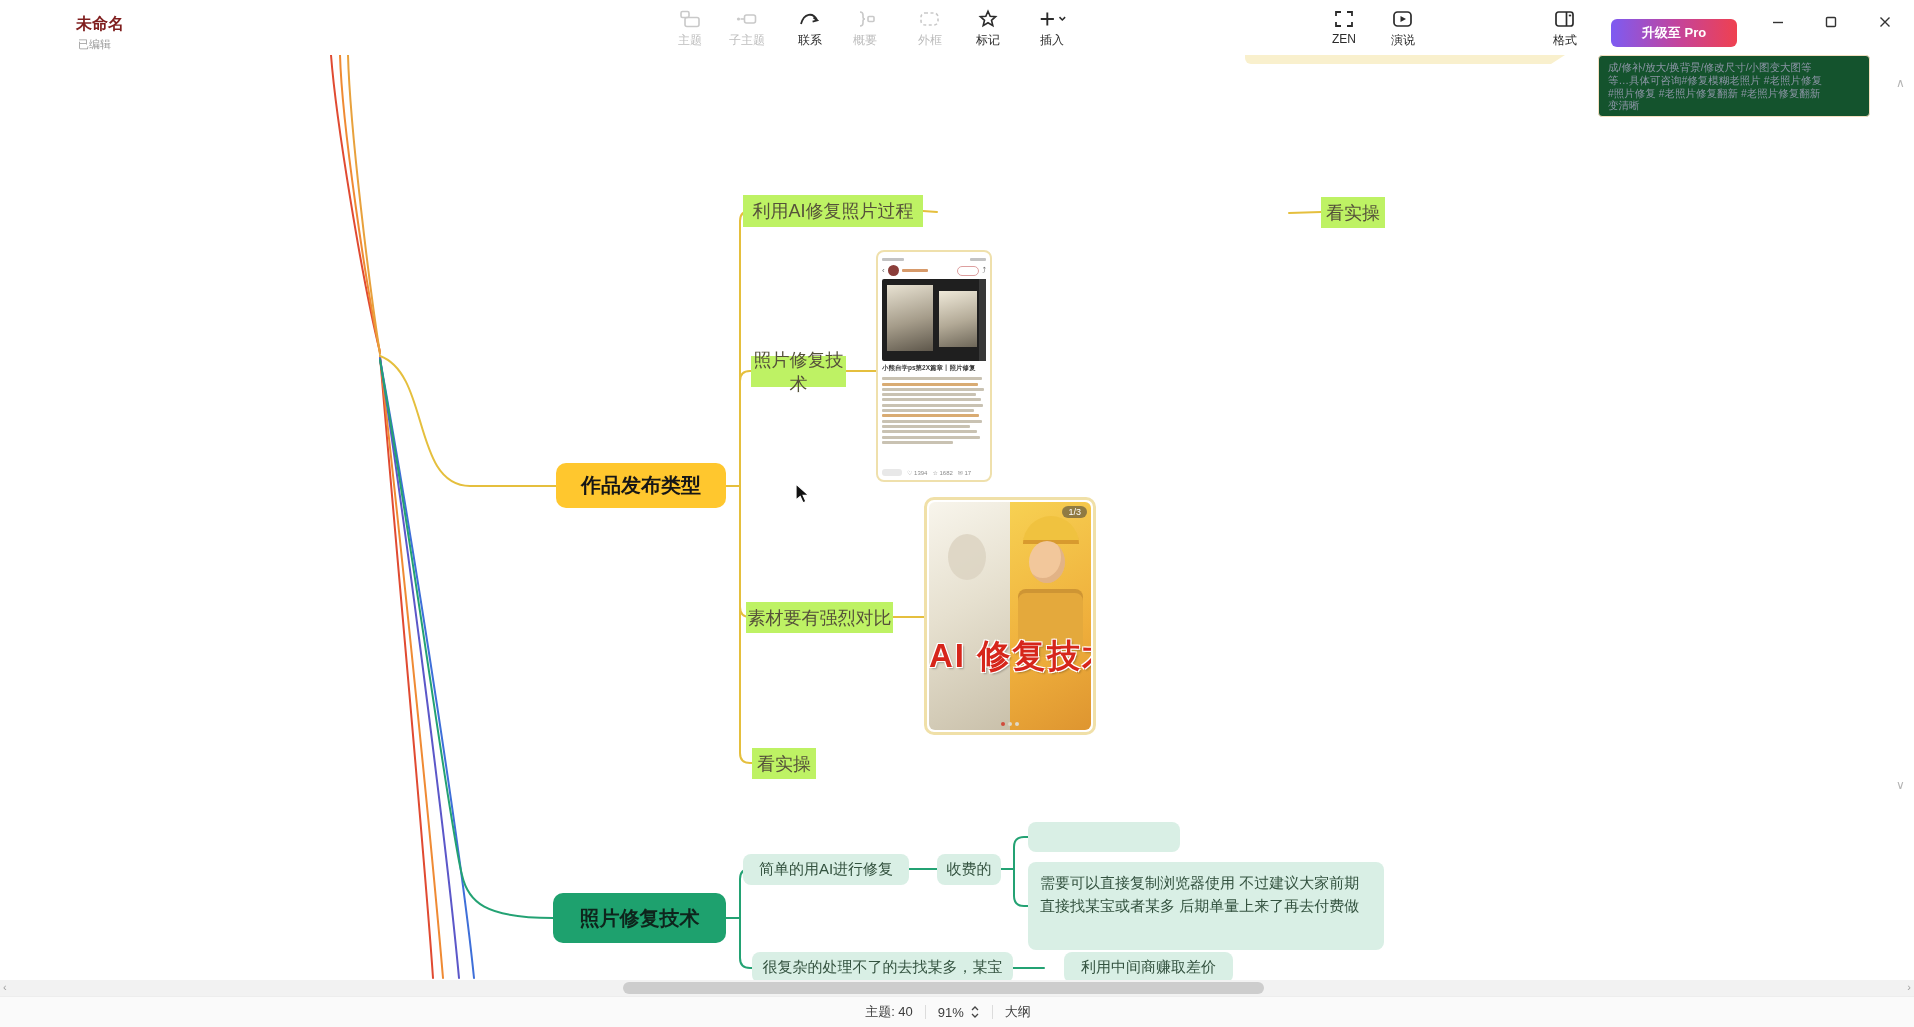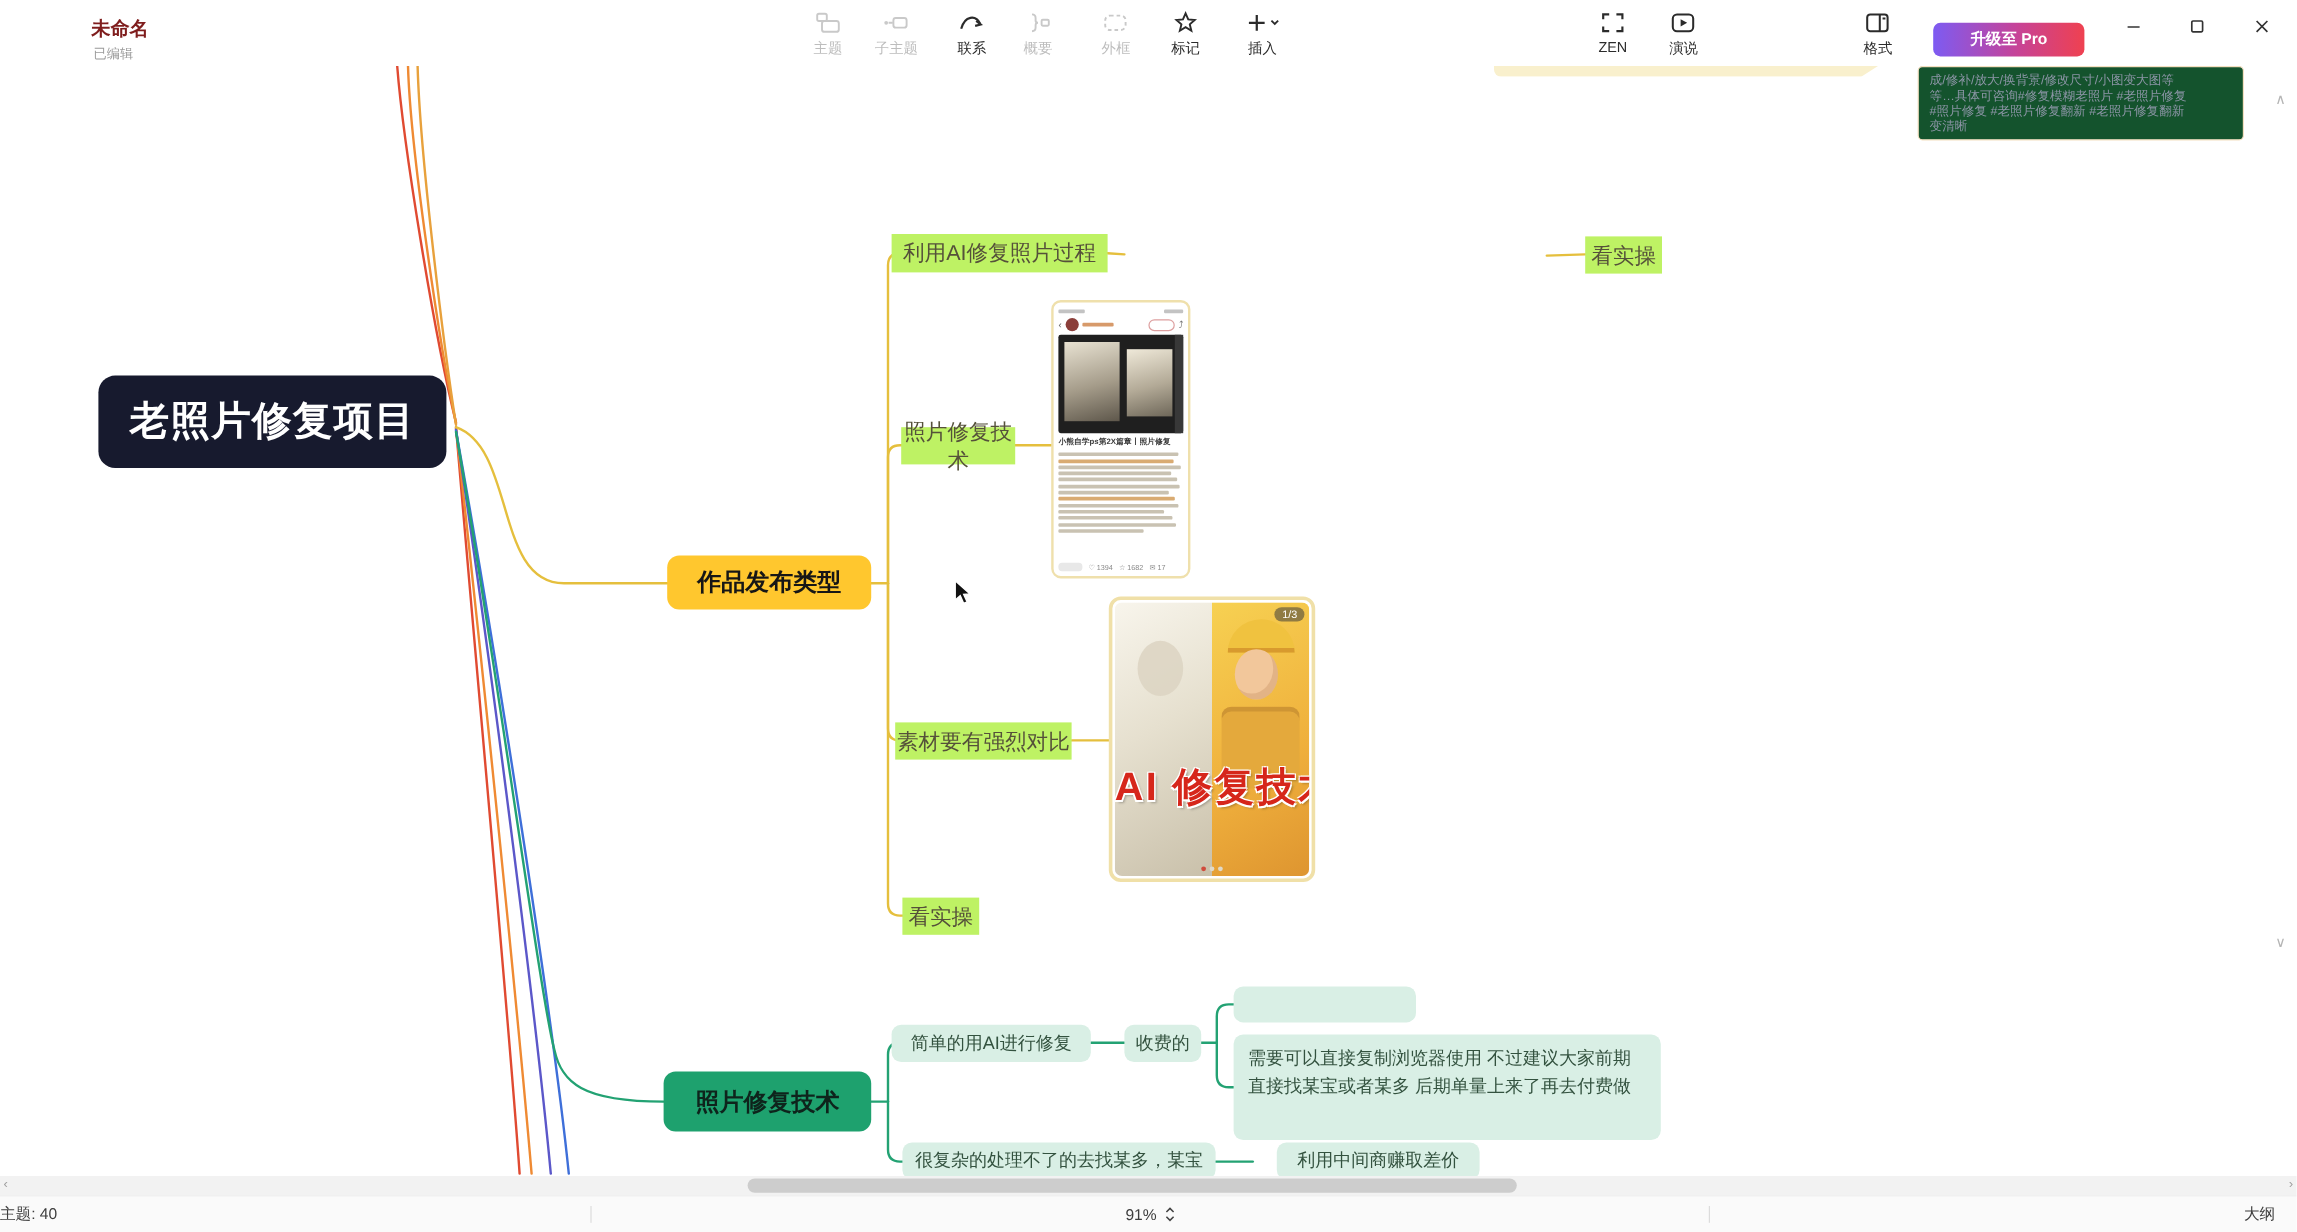--- a/index.html
+++ b/index.html
@@ -85,21 +85,21 @@
 
   
   .cursor { position:absolute; left:795px; top:483px; z-index:10; pointer-events:none; }
 
   
   .v-arrow { position:absolute; font-size:12px; color:#b5b5b5; z-index:4; }
   .hscroll { position:absolute; left:0; top:980px; width:1914px; height:16px; background:#f2f2f2; z-index:15; }
   .hthumb { position:absolute; left:623px; top:2px; width:641px; height:12px; background:#cdcdcd; border-radius:6px; }
   .harrow { position:absolute; top:1px; font-size:11px; color:#9e9e9e; }
   .statusbar { position:absolute; left:0; top:996px; width:1914px; height:31px; background:#fafafa; border-top:1px solid #ededed;
-               display:flex; align-items:center; justify-content:space-between; padding-right:18px; gap:12px; z-index:15;
+               display:flex; align-items:center; justify-content:center; padding-right:18px; gap:12px; z-index:15;
                font-size:13px; color:#3d3d3d; }
   .sdiv { width:1px; height:14px; background:#dcdcdc; }
   .zoom-wrap { display:flex; align-items:center; gap:6px; }
 </style>
 </head>
 <body>
 
 <div id="app">
 
   <svg id="lines" width="1914" height="1027" viewBox="0 0 1914 1027">
@@ -276,21 +276,20 @@
   <div class="cut-strip"></div>
   <div class="sticky-note">
     <div>成/修补/放大/换背景/修改尺寸/小图变大图等</div>
     <div>等…具体可咨询#修复模糊老照片 #老照片修复</div>
     <div>#照片修复 #老照片修复翻新 #老照片修复翻新</div>
     <div>变清晰</div>
   </div>
   <div class="v-arrow" style="left:1896px; top:76px;">∧</div>
   <div class="v-arrow" style="left:1896px; top:778px;">∨</div>
 
-  <div class="node root-node">老照片修复项目</div>
 
   <div class="node branch-yellow">作品发布类型</div>
   <div class="node cream" style="left:743px; top:195px; width:180px; height:32px;">利用AI修复照片过程</div>
   <div class="node cream" style="left:1321px; top:197px; width:64px; height:31px;">看实操</div>
   <div class="node cream" style="left:751px; top:356px; width:95px; height:31px;">照片修复技术</div>
   <div class="node cream" style="left:746px; top:602px; width:147px; height:31px;">素材要有强烈对比</div>
   <div class="node cream" style="left:752px; top:748px; width:64px; height:31px;">看实操</div>
 
   <div class="node branch-green">照片修复技术</div>
   <div class="node mint" style="left:743px; top:854px; width:166px; height:31px;">简单的用AI进行修复</div>

